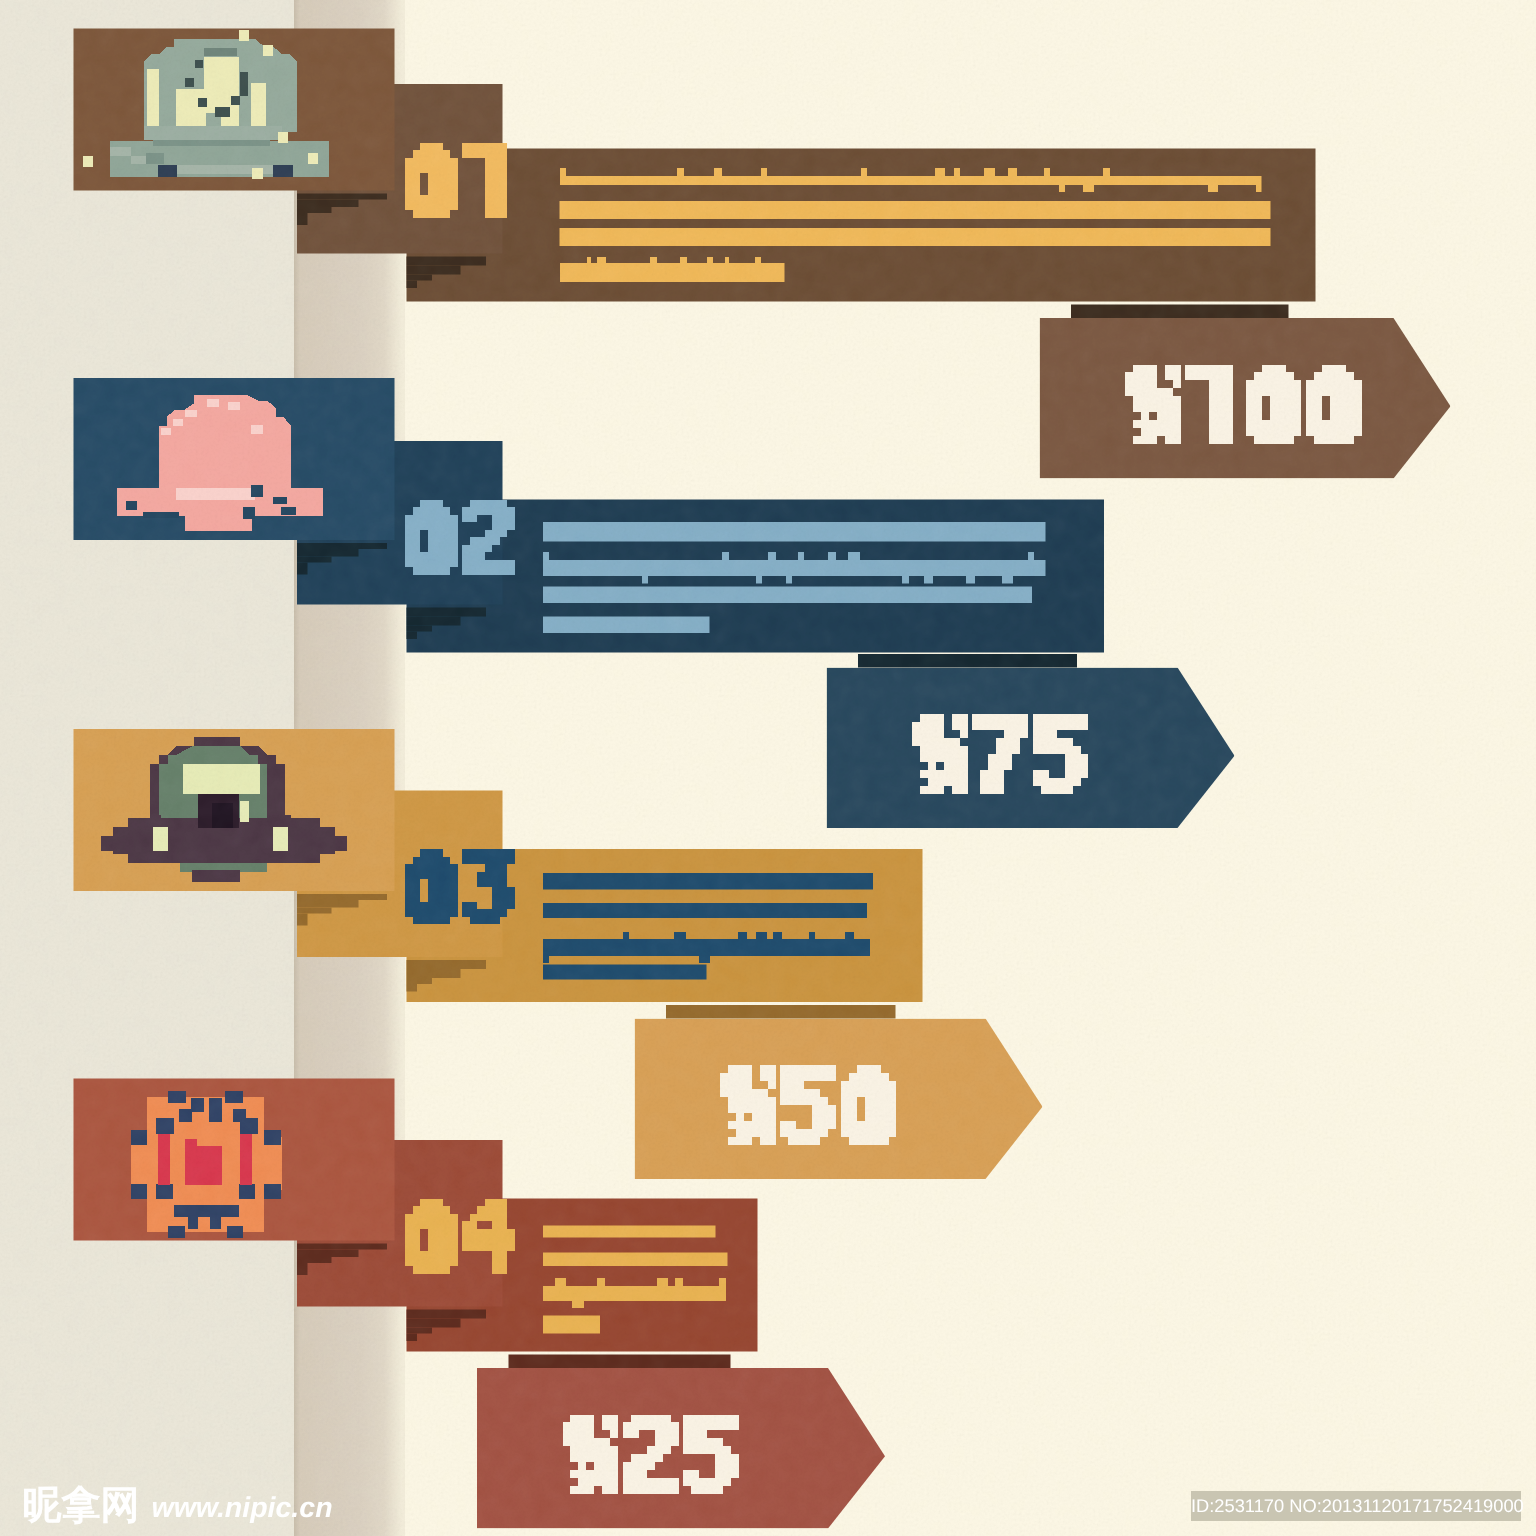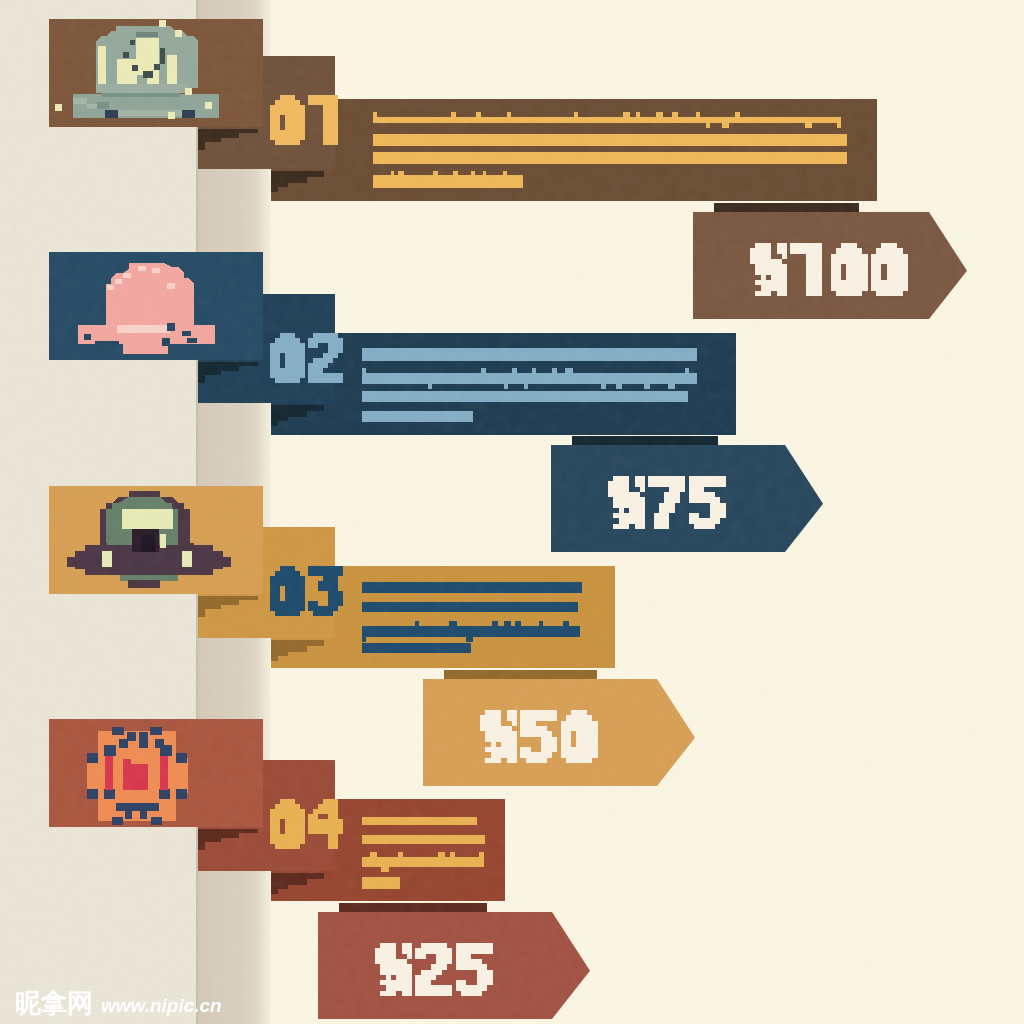--- a/index.html
+++ b/index.html
@@ -558,13 +558,14 @@
     </svg>
   <svg id="grain2">
       <filter id="nz2">
         <feTurbulence type="fractalNoise" baseFrequency="0.09" numOctaves="2" seed="3"></feTurbulence>
         <feColorMatrix type="saturate" values="0"></feColorMatrix>
       </filter>
       <rect width="1024" height="1024" filter="url(#nz2)"></rect>
     </svg>
   <div class="wmlogo">昵拿网</div>
   <div class="wmurl">www.nipic.cn</div>
+  <div class="idtag">ID:2531170 NO:20131120171752419000</div>
 </div>
 
 </body></html>

